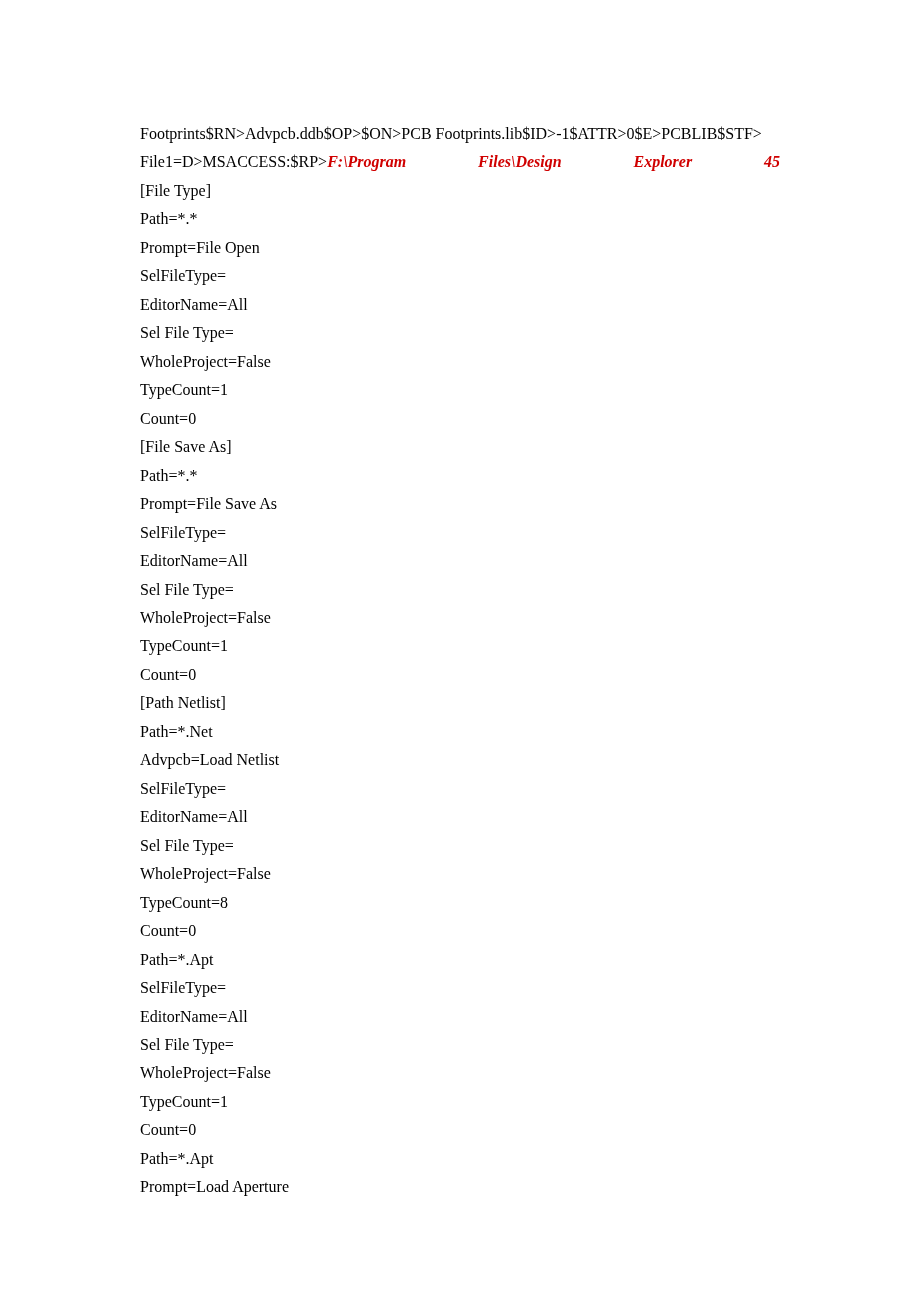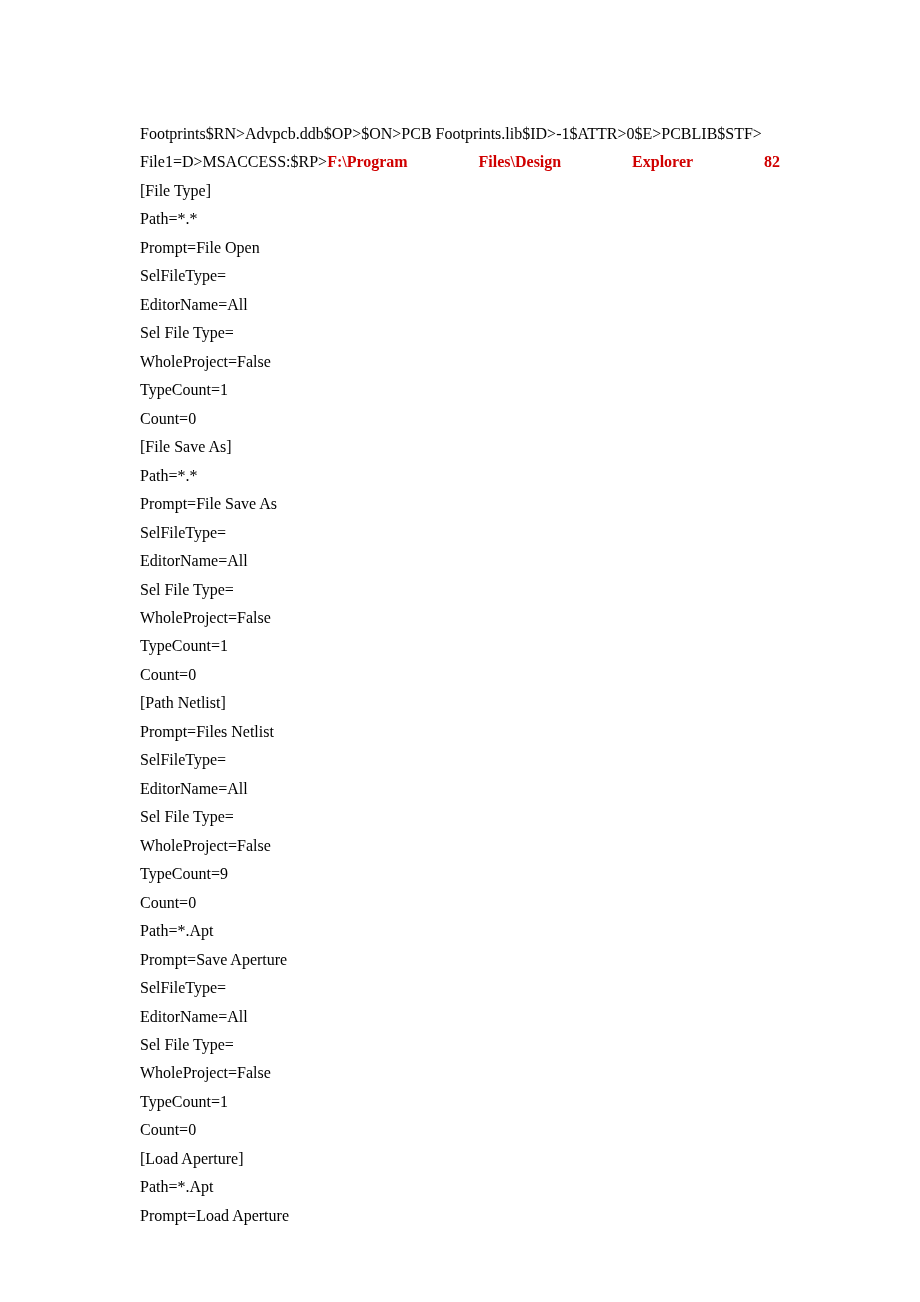--- a/index.html
+++ b/index.html
@@ -19,34 +19,35 @@
     white-space: pre-wrap;
   }
   .justify {
     display: flex;
     justify-content: space-between;
   }
   .justify > span:last-child { text-align: right; }
   .red {
     color: #d00000;
     font-weight: bold;
+    font-style: italic;
   }
 </style>
 </head>
 <body>
 
 <div class="page">
 
   <div class="line">Footprints$RN&gt;Advpcb.ddb$OP&gt;$ON&gt;PCB Footprints.lib$ID&gt;-1$ATTR&gt;0$E&gt;PCBLIB$STF&gt;</div>
 
   <div class="line justify">
     <span><span>File1=D&gt;MSACCESS:$RP&gt;</span><span class="red">F:\Program</span></span>
     <span class="red">Files\Design</span>
     <span class="red">Explorer</span>
-    <span class="red">82</span>
+    <span class="red">45</span>
   </div>
 
 
   <div class="line">[File Type]</div>
   <div class="line">Path=*.*</div>
   <div class="line">Prompt=File Open</div>
   <div class="line">SelFileType=</div>
   <div class="line">EditorName=All</div>
   <div class="line">Sel File Type=</div>
   <div class="line">WholeProject=False</div>
@@ -57,34 +58,33 @@
   <div class="line">Path=*.*</div>
   <div class="line">Prompt=File Save As</div>
   <div class="line">SelFileType=</div>
   <div class="line">EditorName=All</div>
   <div class="line">Sel File Type=</div>
   <div class="line">WholeProject=False</div>
   <div class="line">TypeCount=1</div>
   <div class="line">Count=0</div>
 
   <div class="line">[Path Netlist]</div>
-  <div class="line">Prompt=Files Netlist</div>
+  <div class="line">Path=*.Net</div>
+  <div class="line">Advpcb=Load Netlist</div>
   <div class="line">SelFileType=</div>
   <div class="line">EditorName=All</div>
   <div class="line">Sel File Type=</div>
   <div class="line">WholeProject=False</div>
-  <div class="line">TypeCount=9</div>
+  <div class="line">TypeCount=8</div>
   <div class="line">Count=0</div>
 
   <div class="line">Path=*.Apt</div>
-  <div class="line">Prompt=Save Aperture</div>
   <div class="line">SelFileType=</div>
   <div class="line">EditorName=All</div>
   <div class="line">Sel File Type=</div>
   <div class="line">WholeProject=False</div>
   <div class="line">TypeCount=1</div>
   <div class="line">Count=0</div>
 
-  <div class="line">[Load Aperture]</div>
   <div class="line">Path=*.Apt</div>
   <div class="line">Prompt=Load Aperture</div>
 
 </div>
 
 </body></html>

